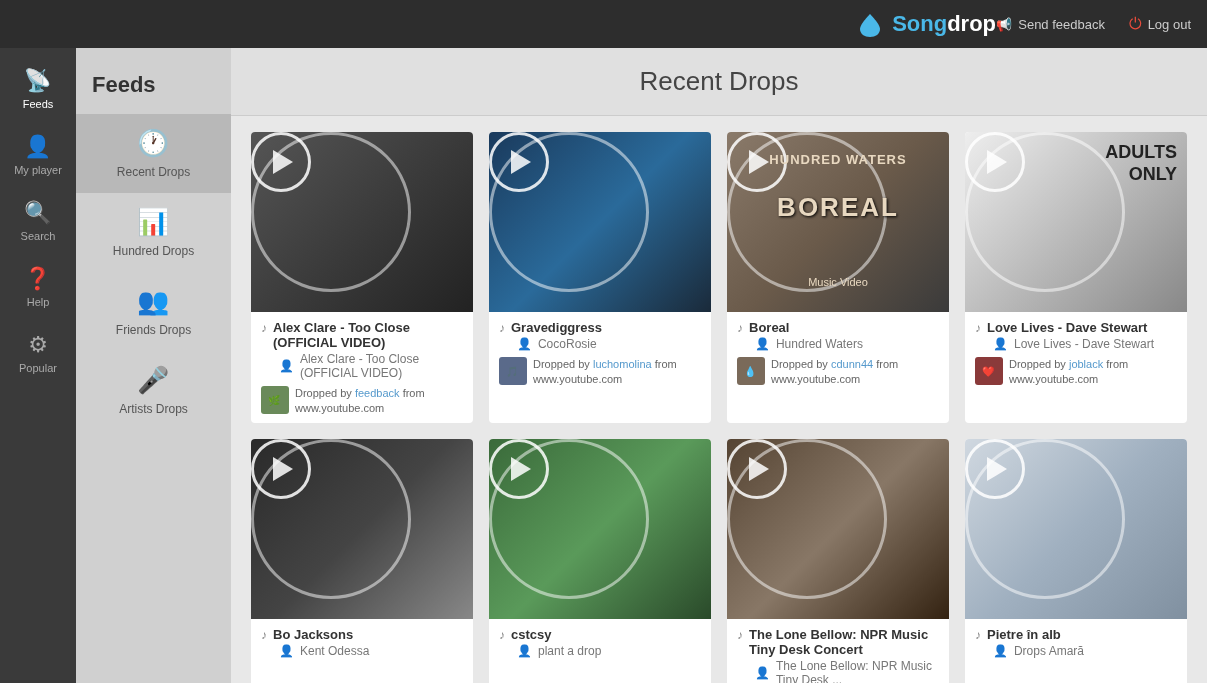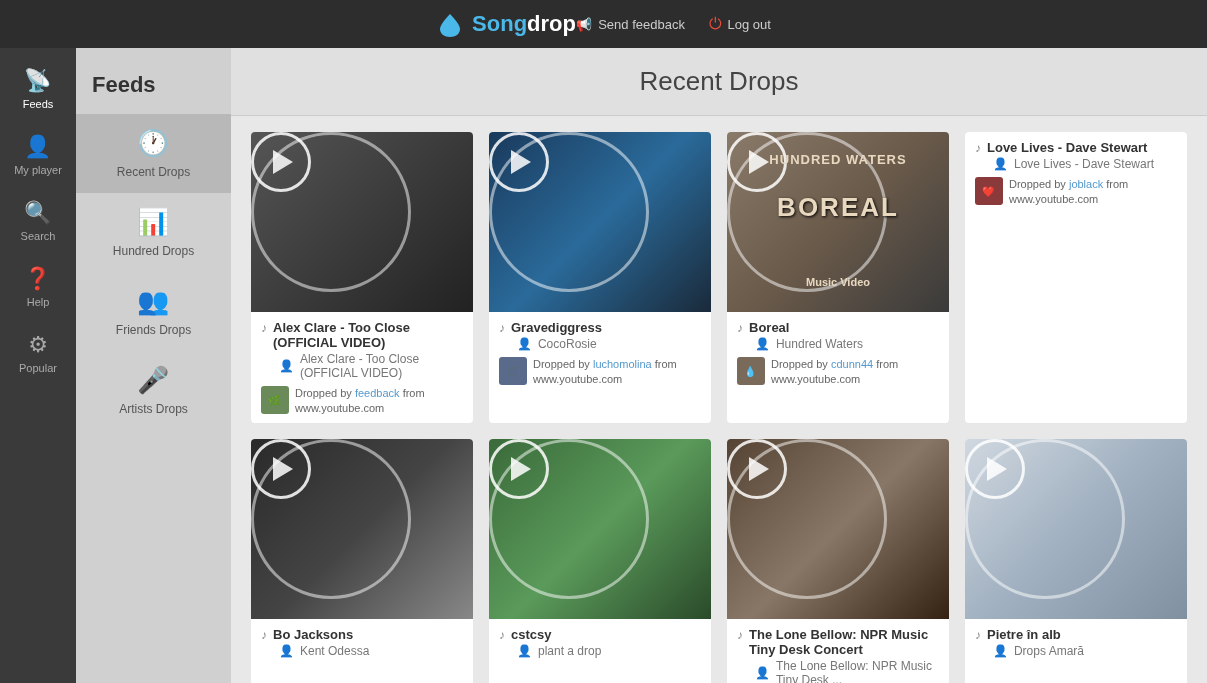--- a/index.html
+++ b/index.html
@@ -5,21 +5,21 @@
     * { box-sizing: border-box; margin: 0; padding: 0; }
     body { font-family: Arial, sans-serif; background: #f0f0f0; width: 1207px; height: 683px; overflow: hidden; display: flex; flex-direction: column; }
 
     
     .header {
       background: #2d2d2d;
       height: 48px;
       display: flex;
       align-items: center;
       padding: 0 16px;
-      justify-content: center;
+      justify-content: flex-end;
       flex-shrink: 0;
     }
     .header-logo {
       display: flex;
       align-items: center;
       gap: 8px;
     }
     .logo-drop {
       width: 28px;
       height: 28px;
@@ -372,21 +372,21 @@
       <div class="drop-meta-text">
         Dropped by <a>luchomolina</a> from<br>www.youtube.com
       </div>
     </div>
     </div>
   </div>
           <div class="drop-card">
     <div class="drop-thumbnail bg-boreal">
       <div style="position:absolute;top:20px;left:0;right:0;text-align:center;color:#e8d8c0;font-size:13px;font-weight:bold;letter-spacing:1px;z-index:3;">HUNDRED WATERS</div>
     <div style="position:absolute;top:60px;left:0;right:0;text-align:center;color:#e8d8c0;font-size:26px;font-weight:bold;letter-spacing:2px;z-index:3;text-shadow:1px 1px 3px #000;">BOREAL</div>
-    <div style="position:absolute;bottom:24px;left:0;right:0;text-align:center;color:#e8d8c0;font-size:11px;z-index:3;font-weight:bold;">Music Video</div>
+    <div style="position:absolute;bottom:24px;left:0;right:0;text-align:center;color:#e8d8c0;font-size:11px;z-index:3;">Music Video</div>
       <div class="vinyl-circle"></div>
       <div class="play-circle">
         <div class="play-triangle"></div>
       </div>
     </div>
     <div class="drop-info">
       <div class="drop-title">
         <span class="music-icon">♪</span>
         <span>Boreal</span>
       </div>
@@ -397,20 +397,27 @@
 
     <div class="drop-meta">
       <div class="avatar-sm" style="background:#7a6a5a">💧</div>
       <div class="drop-meta-text">
         Dropped by <a>cdunn44</a> from<br>www.youtube.com
       </div>
     </div>
     </div>
   </div>
           <div class="drop-card">
+    <div class="drop-thumbnail bg-love">
+      <div style="position:absolute;top:10px;right:10px;color:#222;font-size:18px;font-weight:bold;z-index:3;line-height:1.2;text-align:right;">ADULTS<br>ONLY</div>
+      <div class="vinyl-circle"></div>
+      <div class="play-circle">
+        <div class="play-triangle"></div>
+      </div>
+    </div>
     <div class="drop-info">
       <div class="drop-title">
         <span class="music-icon">♪</span>
         <span>Love Lives - Dave Stewart</span>
       </div>
       <div class="drop-artist">
         <span style="color:#aaa;">👤</span>
         <span>Love Lives - Dave Stewart</span>
       </div>
 

